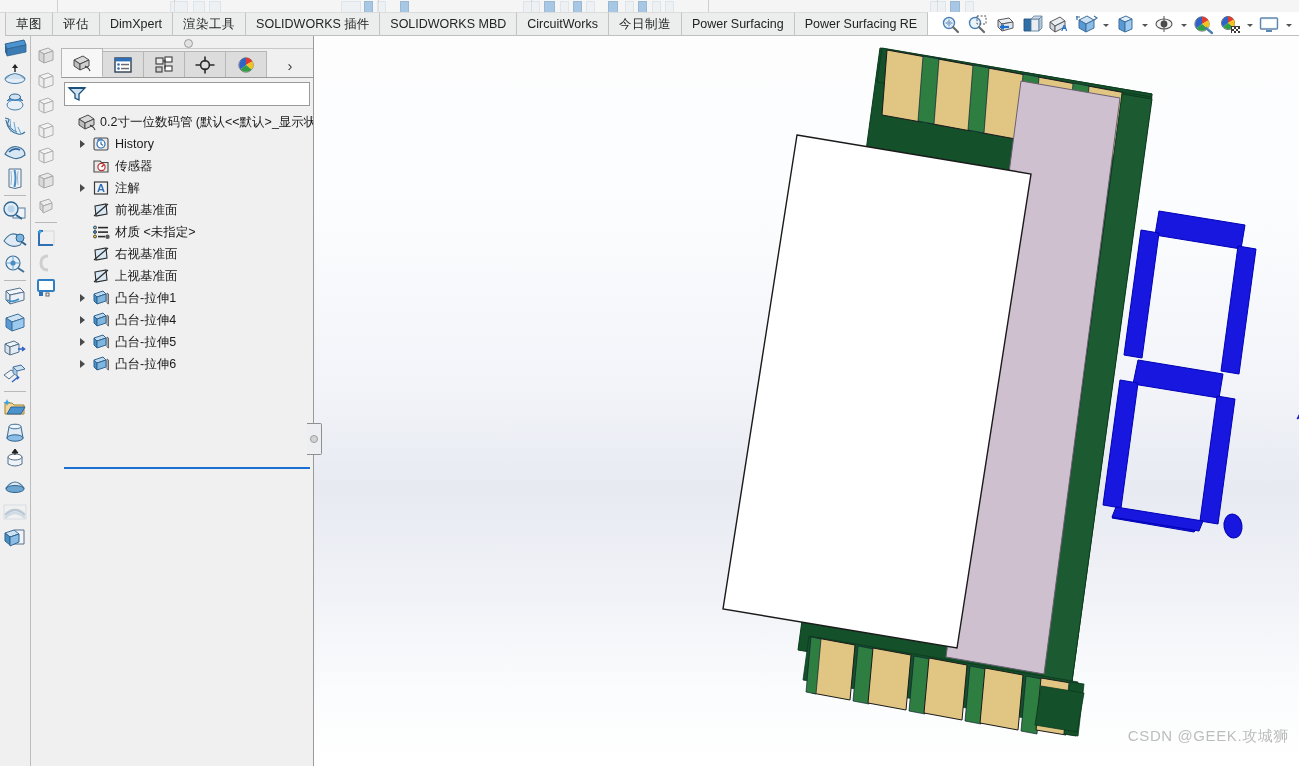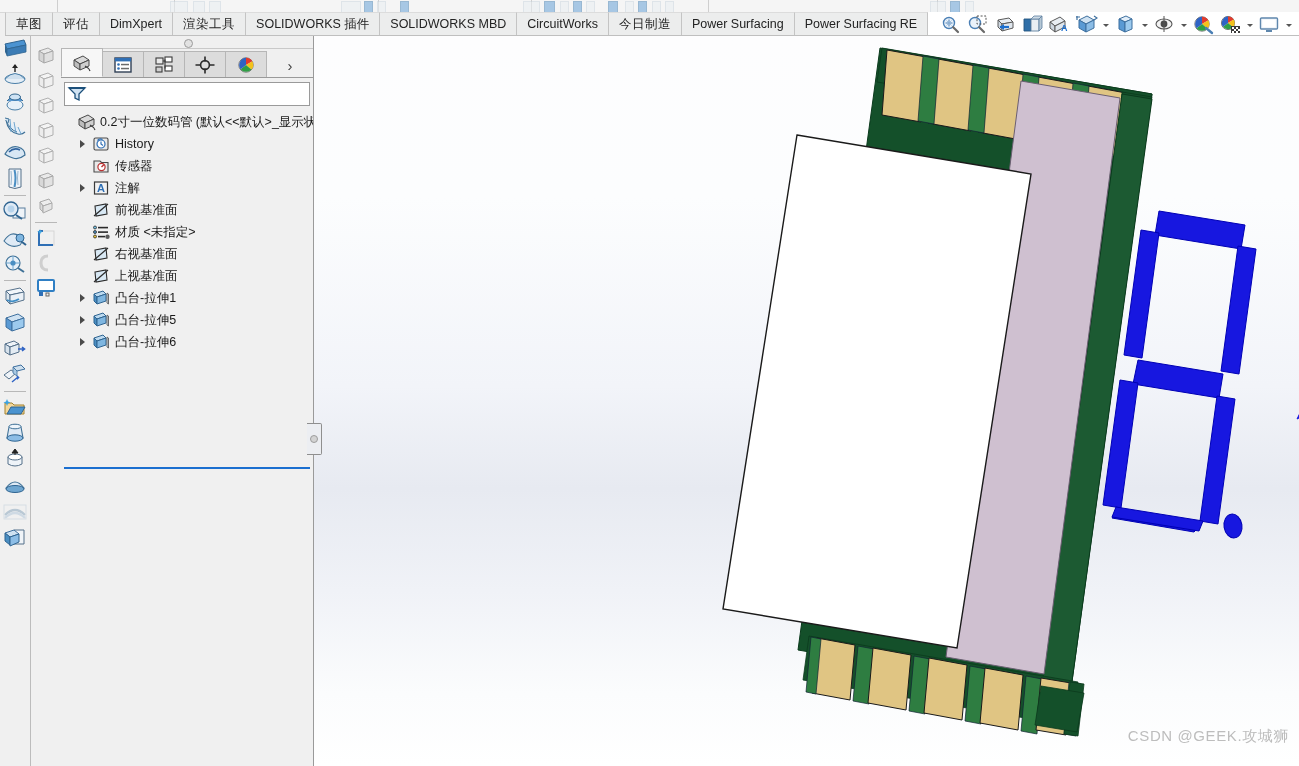--- a/index.html
+++ b/index.html
@@ -779,20 +779,32 @@
           <svg width="20" height="20" viewBox="0 0 20 20">
             <path d="M3 6 L12 3 L15 6 L6 9 Z" fill="#bcd9ef" stroke="#2f6491" stroke-width="1"></path>
             <path d="M3 6 v7 l3 3 V9 z" fill="#4a8ec2" stroke="#2f6491" stroke-width="1"></path>
             <path d="M6 9 l9 -3 v7 l-9 3 z" fill="#7fb6e0" stroke="#2f6491" stroke-width="1"></path>
             <path d="M16 5 v10 l1.5 1 V6 z" fill="#dfe9f2" stroke="#5a5a5a" stroke-width=".9"></path>
           </svg>
         </div>
         <div class="lbl">凸台-拉伸1</div>
       </div>
 
+      <div class="tr ind1">
+        <div class="arr has"></div>
+        <div class="ico">
+          <svg width="20" height="20" viewBox="0 0 20 20">
+            <path d="M3 6 L12 3 L15 6 L6 9 Z" fill="#bcd9ef" stroke="#2f6491" stroke-width="1"></path>
+            <path d="M3 6 v7 l3 3 V9 z" fill="#4a8ec2" stroke="#2f6491" stroke-width="1"></path>
+            <path d="M6 9 l9 -3 v7 l-9 3 z" fill="#7fb6e0" stroke="#2f6491" stroke-width="1"></path>
+            <path d="M16 5 v10 l1.5 1 V6 z" fill="#dfe9f2" stroke="#5a5a5a" stroke-width=".9"></path>
+          </svg>
+        </div>
+        <div class="lbl">凸台-拉伸4</div>
+      </div>
 
       <div class="tr ind1">
         <div class="arr has"></div>
         <div class="ico">
           <svg width="20" height="20" viewBox="0 0 20 20">
             <path d="M3 6 L12 3 L15 6 L6 9 Z" fill="#bcd9ef" stroke="#2f6491" stroke-width="1"></path>
             <path d="M3 6 v7 l3 3 V9 z" fill="#4a8ec2" stroke="#2f6491" stroke-width="1"></path>
             <path d="M6 9 l9 -3 v7 l-9 3 z" fill="#7fb6e0" stroke="#2f6491" stroke-width="1"></path>
             <path d="M16 5 v10 l1.5 1 V6 z" fill="#dfe9f2" stroke="#5a5a5a" stroke-width=".9"></path>
           </svg>

